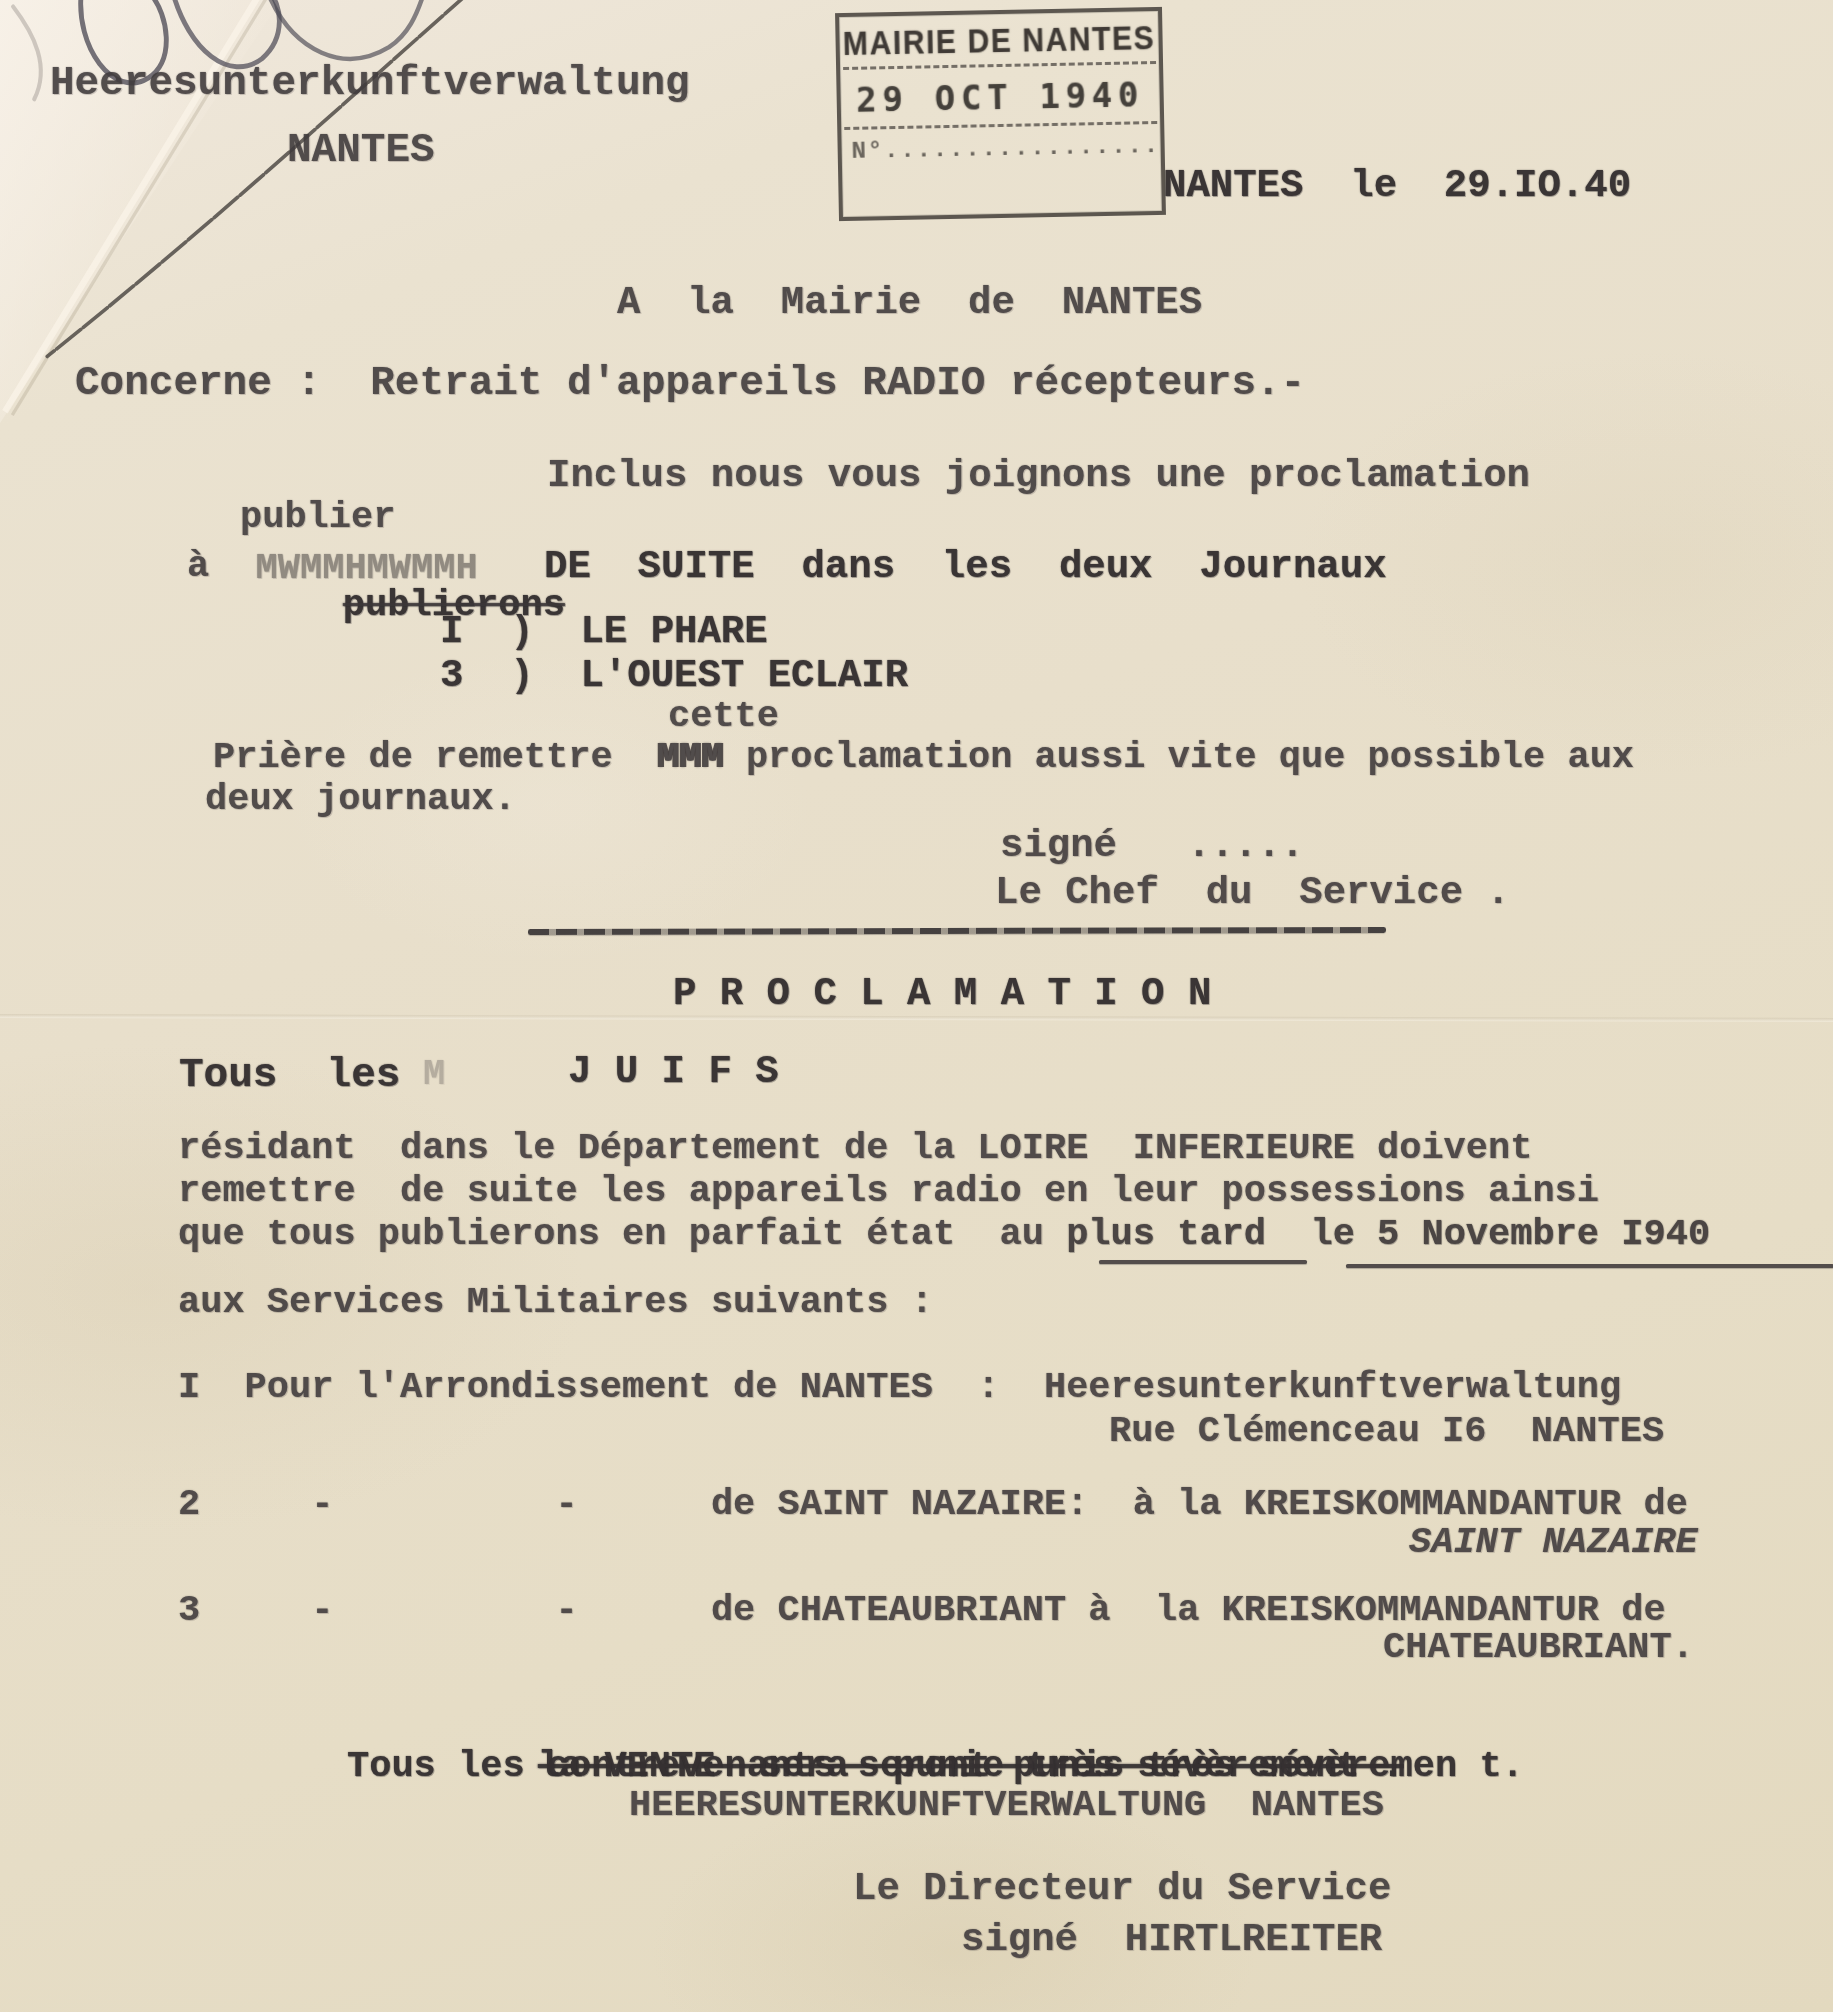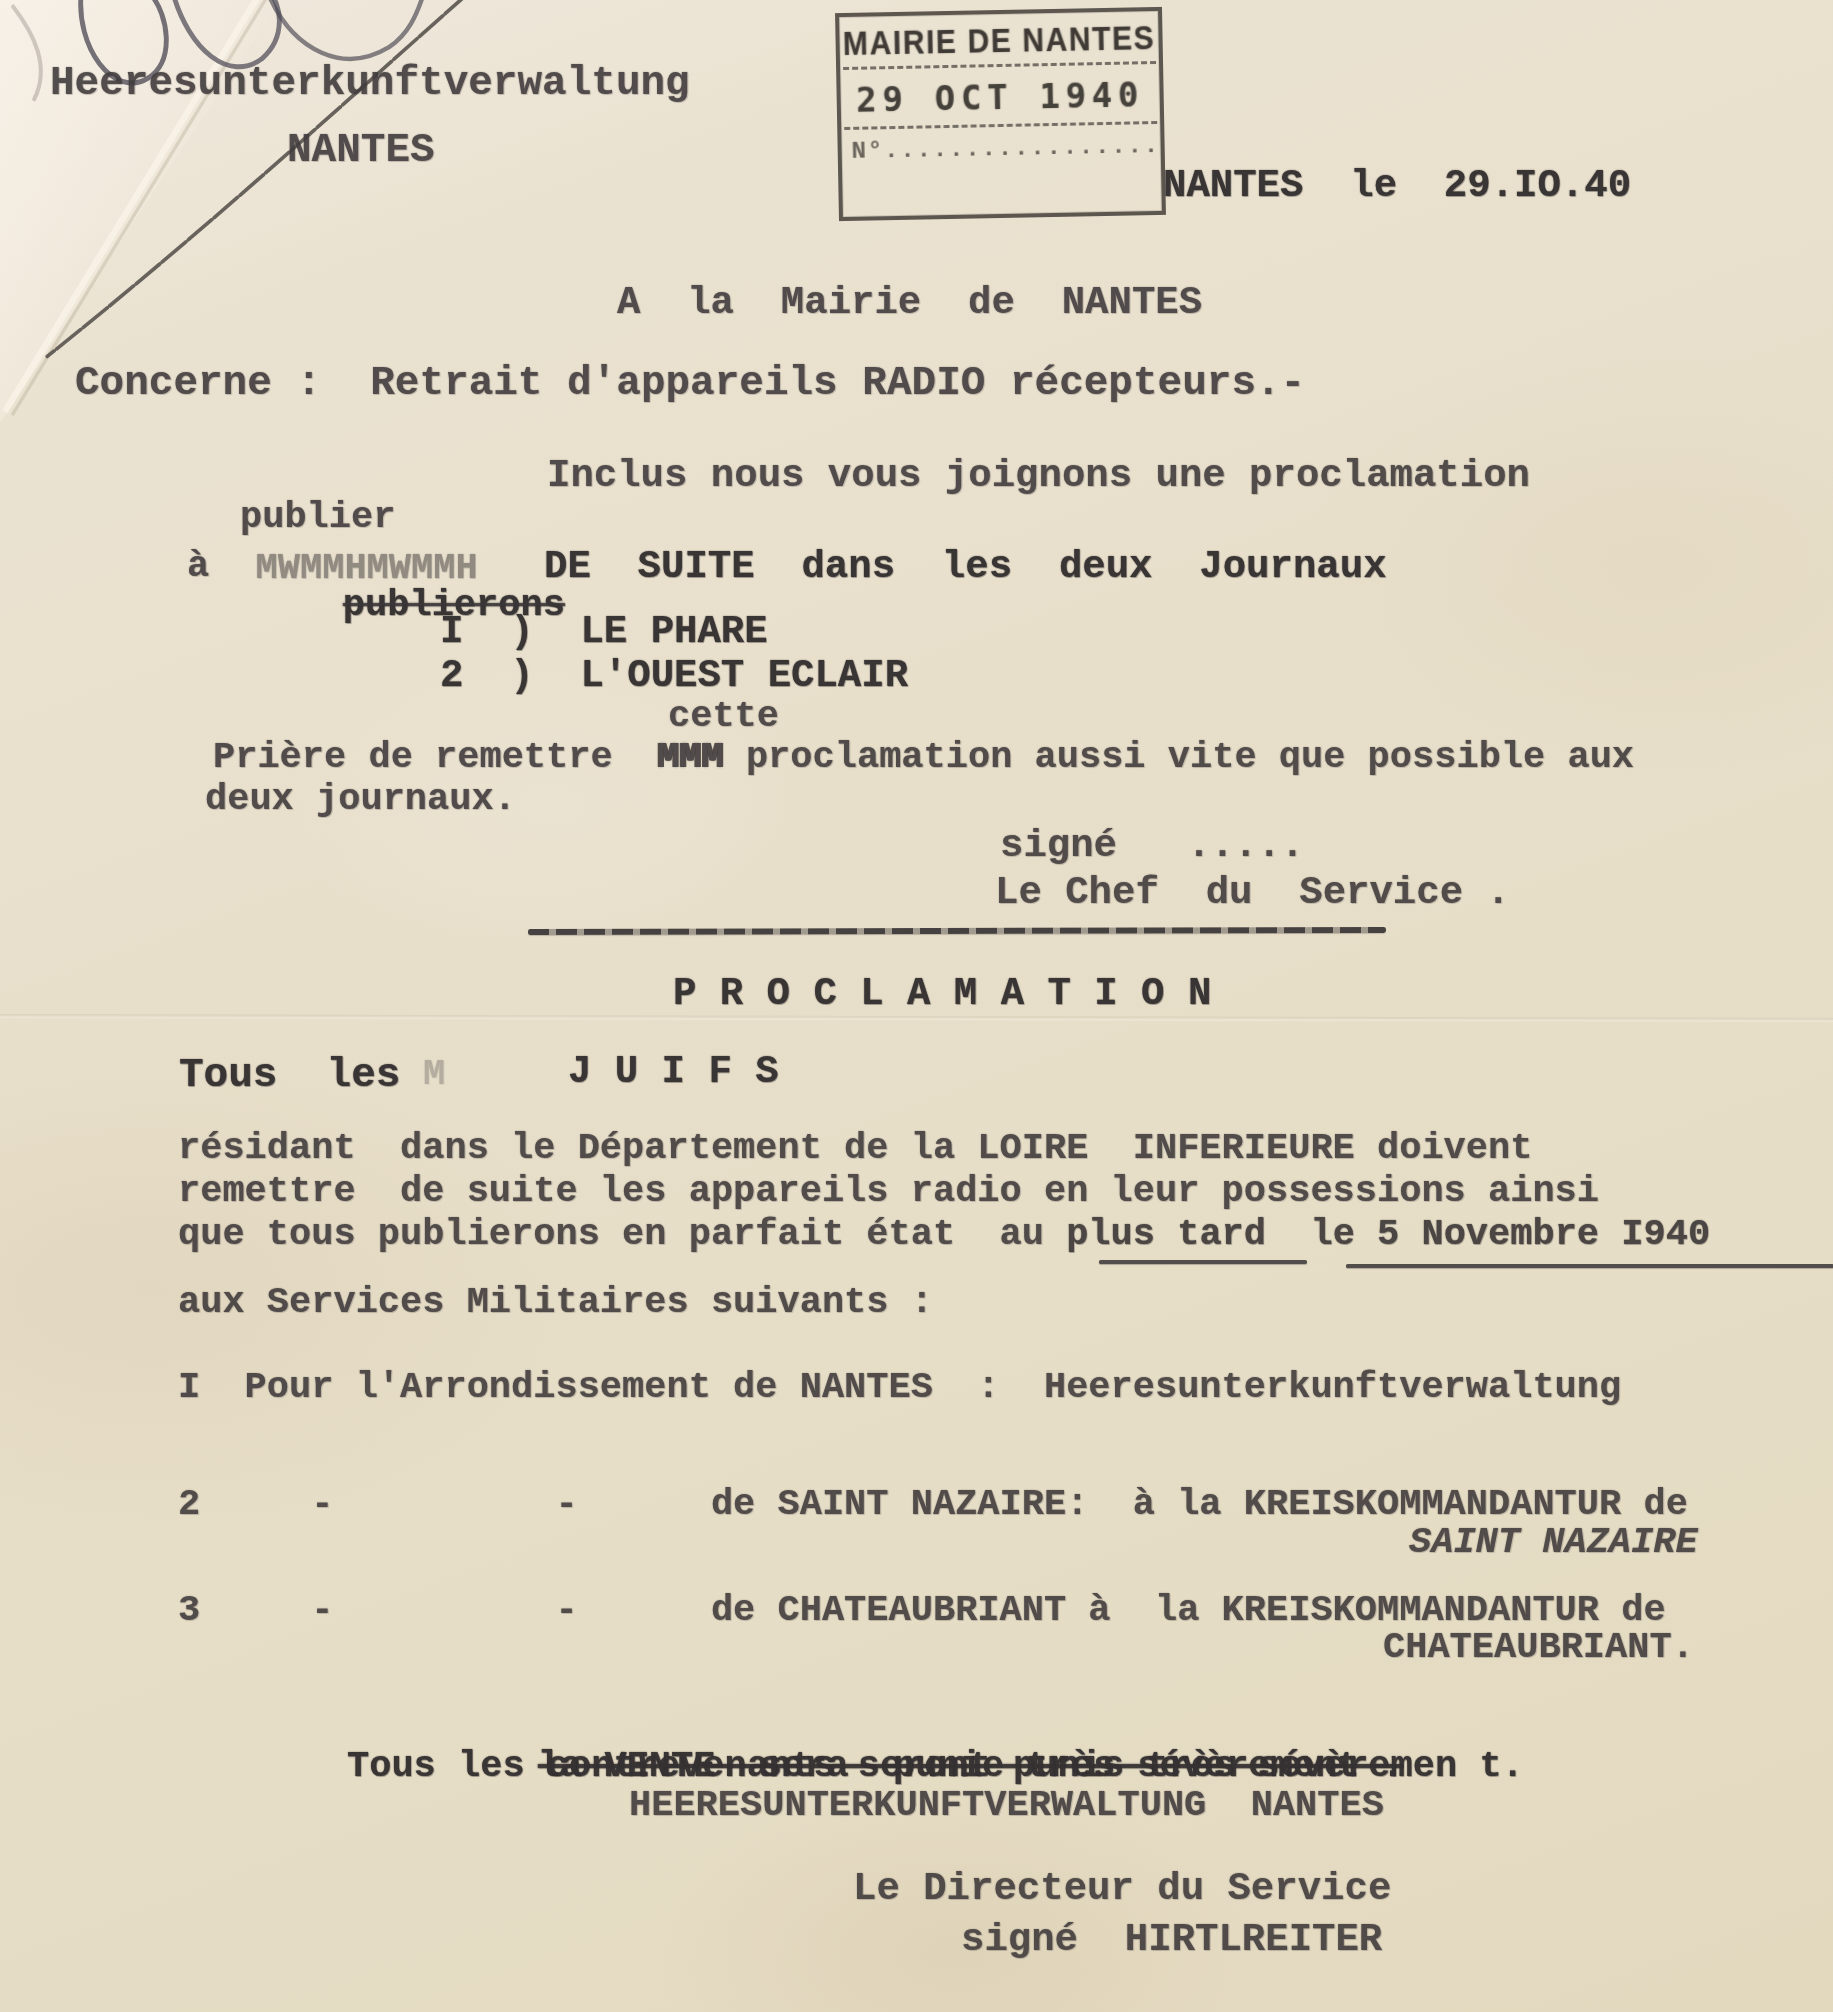--- a/index.html
+++ b/index.html
@@ -109,21 +109,21 @@
   <div class="t" style="left:240px;top:498px;font-size:37px;">publier</div>
   <div class="t" style="left:187px;top:547px;font-size:37px;">à</div>
   <div class="t struckword dark" style="left:254px;top:547px;font-size:37px;">
     <span class="base">publierons</span>
     <span class="over">MWMMHMWMMH</span>
   </div>
   <div class="t dark" style="left:544px;top:547px;font-size:39px;">DE  SUITE  dans  les  deux  Journaux</div>
 
   
   <div class="t dark" style="left:440px;top:612px;font-size:39px;">I  )  LE PHARE</div>
-  <div class="t dark" style="left:440px;top:656px;font-size:39px;">2  )  L'OUEST ECLAIR</div>
+  <div class="t dark" style="left:440px;top:656px;font-size:39px;">3  )  L'OUEST ECLAIR</div>
 
   
   <div class="t" style="left:668px;top:697px;font-size:37px;">cette</div>
   <div class="t" style="left:213px;top:738px;font-size:37px;"><span>Prière de remettre  </span><span class="overstrike">MMM</span><span> proclamation aussi vite que possible aux</span></div>
   <div class="t" style="left:205px;top:780px;font-size:37px;">deux journaux.</div>
 
   
   <div class="t" style="left:1000px;top:826px;font-size:39px;">signé   .....</div>
   <div class="t" style="left:995px;top:873px;font-size:39px;">Le Chef  du  Service .</div>
 
@@ -139,20 +139,21 @@
 
   <div class="t" style="left:178px;top:1129px;font-size:37px;">résidant  dans le Département de la LOIRE  INFERIEURE doivent</div>
   <div class="t" style="left:178px;top:1172px;font-size:37px;">remettre  de suite les appareils radio en leur possessions ainsi</div>
   <div class="t" style="left:178px;top:1215px;font-size:37px;"><span>que tous publierons en parfait état  au </span><span class="dark">plus tard</span><span>  </span><span class="dark">le 5 Novembre I940</span></div>
   <div class="uline" style="left:1099px;top:1260px;width:208px;"></div>
   <div class="uline" style="left:1346px;top:1264px;width:488px;"></div>
 
   <div class="t" style="left:178px;top:1283px;font-size:37px;">aux Services Militaires suivants :</div>
 
   <div class="t" style="left:178px;top:1368px;font-size:37px;">I  Pour l'Arrondissement de NANTES  :  Heeresunterkunftverwaltung</div>
+  <div class="t" style="left:1109px;top:1412px;font-size:37px;">Rue Clémenceau I6  NANTES</div>
 
   <div class="t" style="left:178px;top:1485px;font-size:37px;">2     -          -      de SAINT NAZAIRE:  à la KREISKOMMANDANTUR de</div>
   <div class="t" style="left:1409px;top:1523px;font-size:37px;font-style:italic;">SAINT NAZAIRE</div>
 
   <div class="t" style="left:178px;top:1591px;font-size:37px;">3     -          -      de CHATEAUBRIANT à  la KREISKOMMANDANTUR de</div>
   <div class="t" style="left:1383px;top:1628px;font-size:37px;">CHATEAUBRIANT.</div>
 
   
   <div class="t obliterated dark" style="left:449px;top:1708px;font-size:37px;">
     <span class="base">la VENTE  sera  punie très sévèrement .</span>

